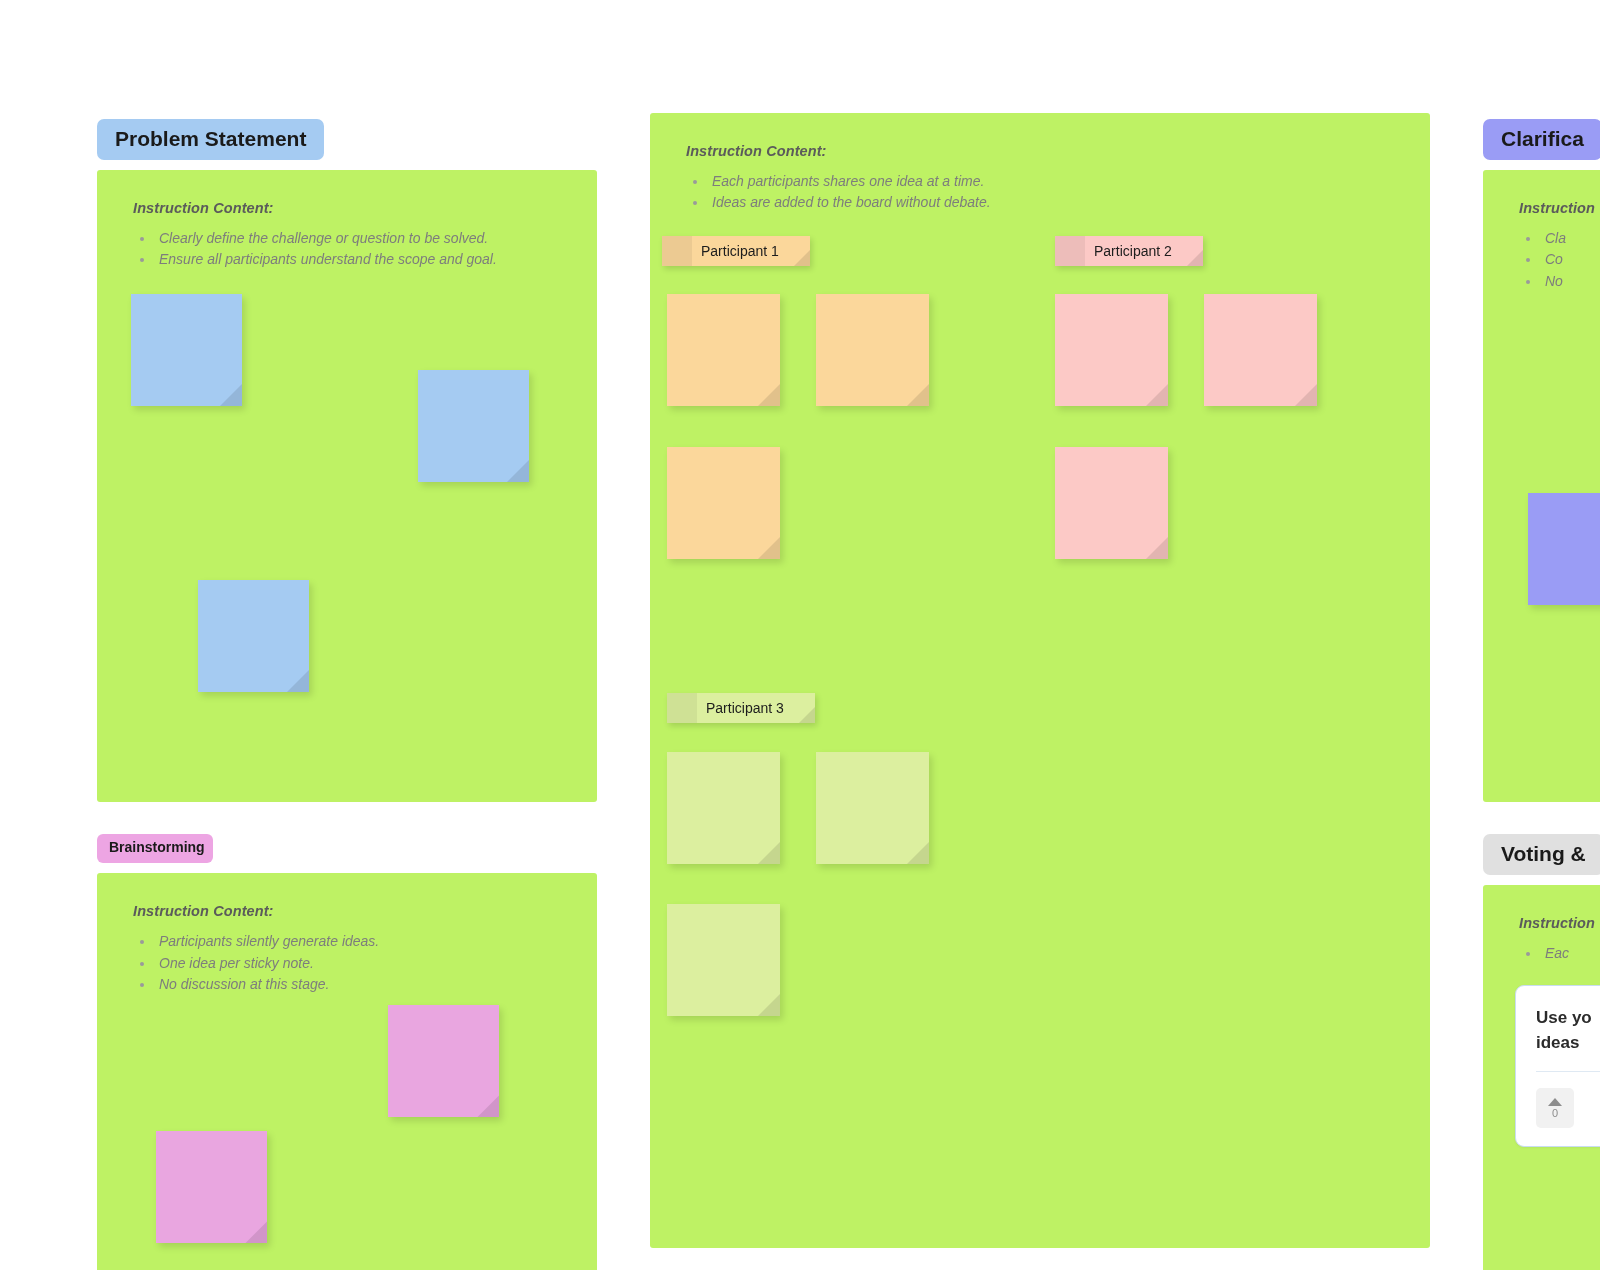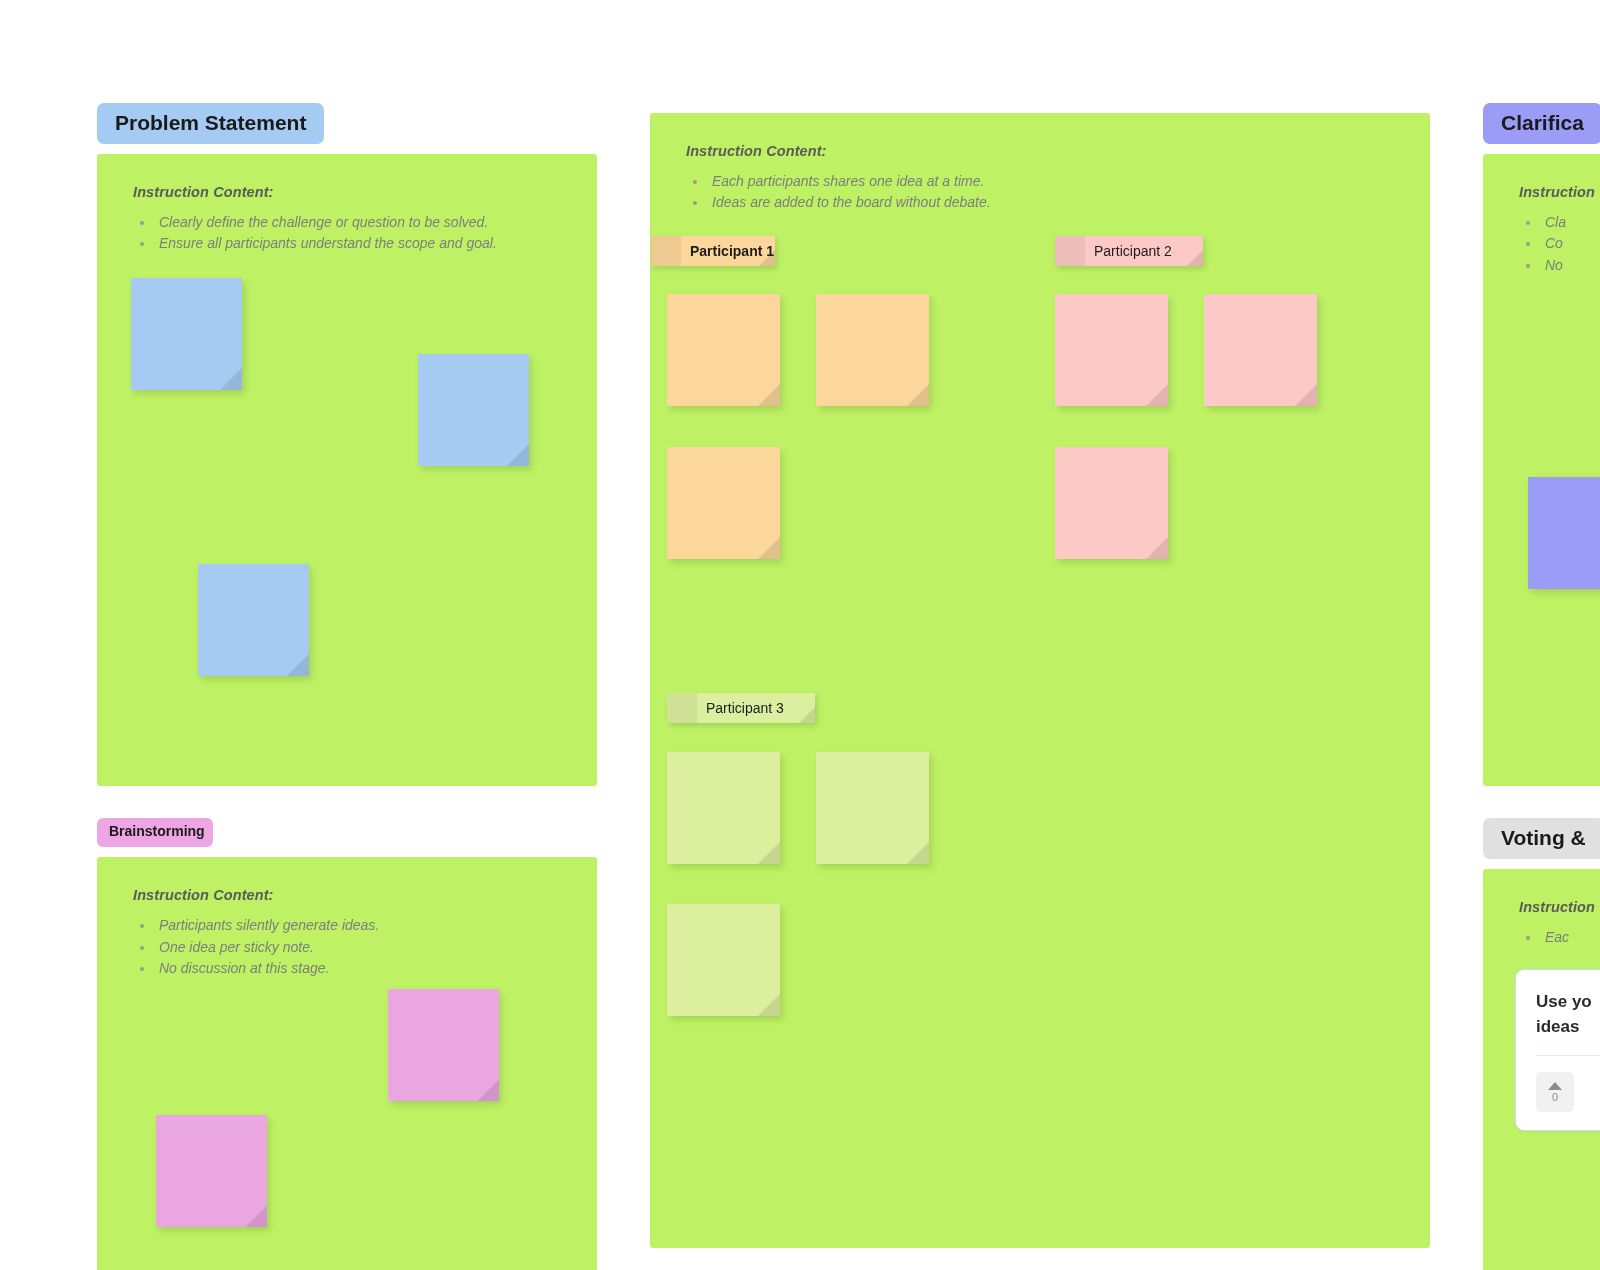--- a/index.html
+++ b/index.html
@@ -20,20 +20,21 @@
   
   .section { position: relative; }
   .section-header {
     display: inline-block;
     border-radius: 7px;
     padding: 7px 16px 9px 16px;
     font-weight: bold;
     color: #1a1a1a;
     line-height: 1.1;
     white-space: nowrap;
+    margin-top: 16px;
   }
   .hdr-lg { font-size: 21px; padding: 8px 18px 10px 18px; }
   .hdr-sm { font-size: 14px; padding: 6px 8px 8px 12px; border-radius: 6px; }
 
   .panel {
     background: #bef264;
     border-radius: 3px;
     position: relative;
     margin-top: 10px;
     padding: 30px 36px 20px 36px;
@@ -173,21 +174,21 @@
 
   <div class="column" id="col-mid">
     <div class="section" style="position:absolute; top:103px; left:0; width:780px;">
       <div class="panel" style="height:1135px;">
         <div class="instr-title">Instruction Content:</div>
         <ul class="instr-list">
           <li>Each participants shares one idea at a time.</li>
           <li>Ideas are added to the board without debate.</li>
         </ul>
 
-        <div class="ptab" style="left:1px; top:123px; width:124px; background:#fbd79b;font-weight:bold;">
+        <div class="ptab" style="left:12px; top:123px; width:148px; background:#fbd79b;">
           <div class="ptab-stub" style="background:#fbd79b;"></div>
           <div class="ptab-label">Participant 1</div>
         </div>
         <div class="note" style="left:17px; top:181px; width:113px; height:112px; background:#fbd79b;"></div>
         <div class="note" style="left:166px; top:181px; width:113px; height:112px; background:#fbd79b;"></div>
         <div class="note" style="left:17px; top:334px; width:113px; height:112px; background:#fbd79b;"></div>
 
         <div class="ptab" style="left:405px; top:123px; width:148px; background:#fcc9c6;">
           <div class="ptab-stub" style="background:#fcc9c6;"></div>
           <div class="ptab-label">Participant 2</div>

